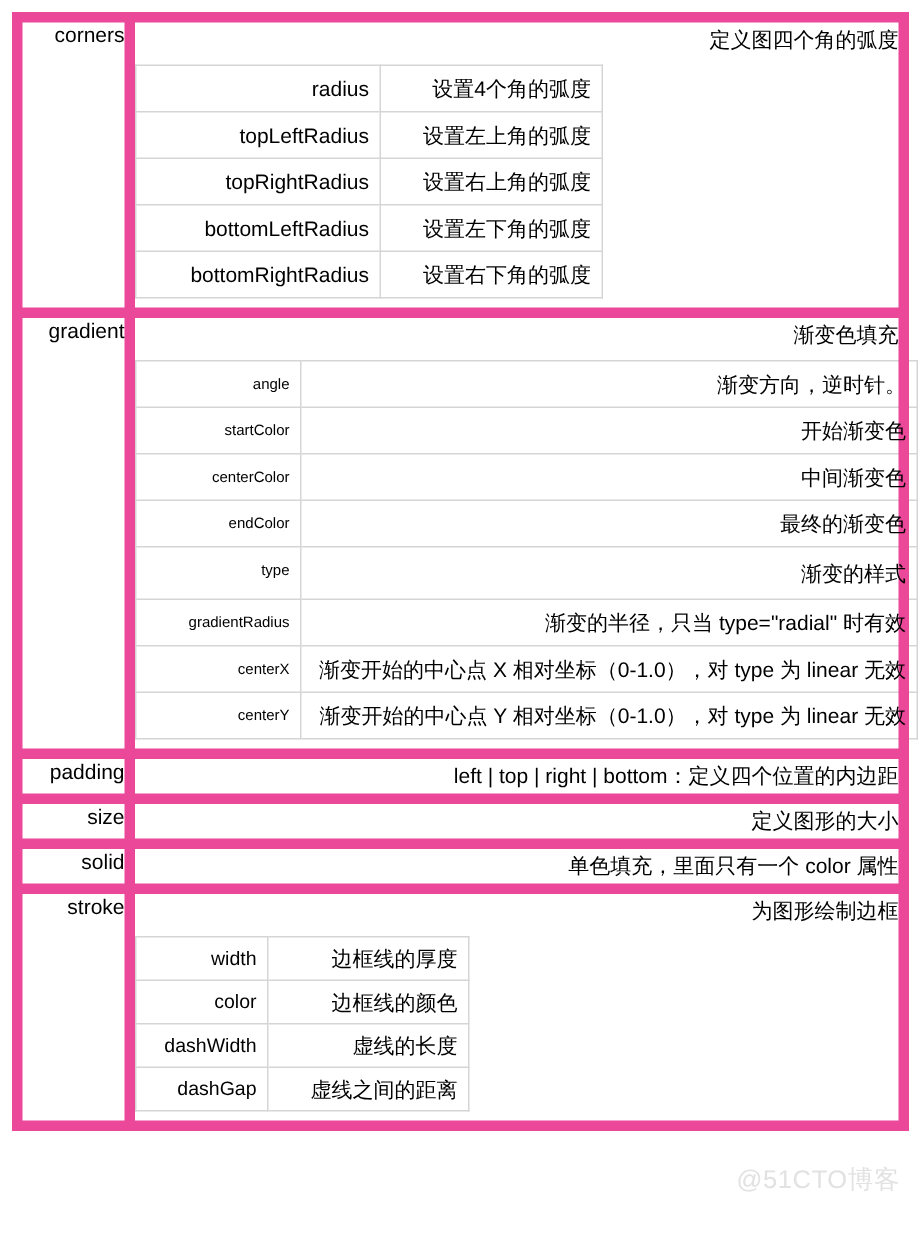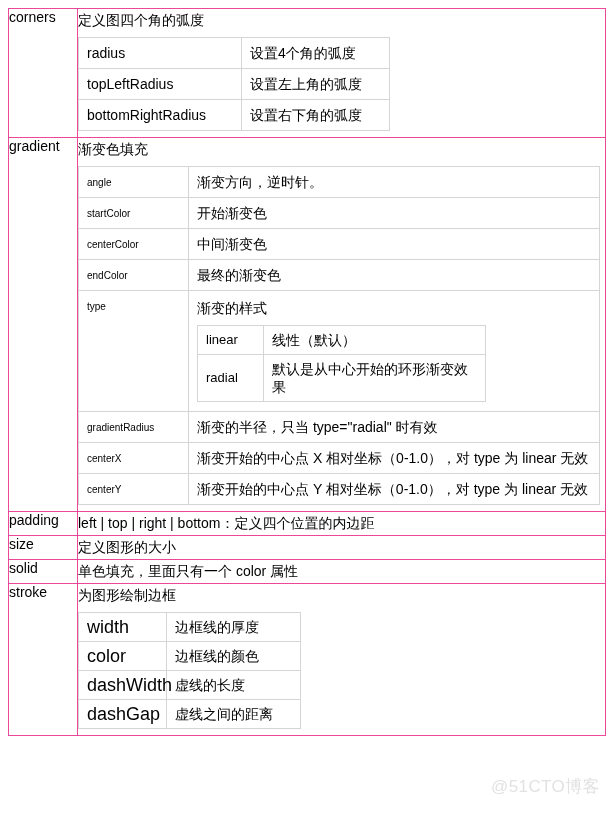--- a/index.html
+++ b/index.html
@@ -28,23 +28,24 @@
     border-collapse: collapse;
     table-layout: fixed;
     width: 598px;
     margin: 8px 0 0 8px;
     border-top: 1px solid #c9c9c9;
     border-left: 1px solid #c9c9c9;
     border-right: 1px solid #c9c9c9;
     border-bottom: 1px solid #c9c9c9;
   }
   table.outer > tbody > tr > td {
-    border: 1px solid #ec4899;
+    border: 7px solid #ec4899;
     vertical-align: top;
     padding: 0;
+    text-align: right;
   }
 
   td.key {
     width: 68px;
     font-size: 14px;
     line-height: 17px;
     padding: 7px 0 7px 9px;
     white-space: nowrap;
     color: #000;
   }
@@ -99,21 +100,21 @@
   
   table.sub.type {
     width: 289px;
     margin: 5px 0 4px 0;
   }
   table.sub.type td.n { width: 50px; font-size: 13px; }
   table.sub.type td.d { font-size: 14px; }
 
   
   table.sub.stroke { width: 192px; }
-  table.sub.stroke td.n { width: 72px; font-size: 18px; }
+  table.sub.stroke td.n { width: 72px; font-size: 13px; }
   table.sub.stroke td.d { width: 118px; }
 
   .nowrap { white-space: nowrap; }
 
   
   .watermark {
     position: absolute;
     right: 14px;
     bottom: 32px;
     font-size: 17px;
@@ -139,20 +140,28 @@
             <tbody>
               <tr>
                 <td class="n">radius</td>
                 <td class="d">设置4个角的弧度</td>
               </tr>
               <tr>
                 <td class="n">topLeftRadius</td>
                 <td class="d">设置左上角的弧度</td>
               </tr>
               <tr>
+                <td class="n">topRightRadius</td>
+                <td class="d">设置右上角的弧度</td>
+              </tr>
+              <tr>
+                <td class="n">bottomLeftRadius</td>
+                <td class="d">设置左下角的弧度</td>
+              </tr>
+              <tr>
                 <td class="n">bottomRightRadius</td>
                 <td class="d">设置右下角的弧度</td>
               </tr>
             </tbody>
           </table>
         </td>
       </tr>
 
       <tr>
         <td class="key">gradient</td>
@@ -173,32 +182,20 @@
                 <td class="d">中间渐变色</td>
               </tr>
               <tr>
                 <td class="n">endColor</td>
                 <td class="d">最终的渐变色</td>
               </tr>
               <tr>
                 <td class="n">type</td>
                 <td class="d">
                   <div class="desc">渐变的样式</div>
-                  <table class="sub type">
-                    <tbody>
-                      <tr>
-                        <td class="n">linear</td>
-                        <td class="d">线性（默认）</td>
-                      </tr>
-                      <tr>
-                        <td class="n">radial</td>
-                        <td class="d">默认是从中心开始的环形渐变效果</td>
-                      </tr>
-                    </tbody>
-                  </table>
                 </td>
               </tr>
               <tr>
                 <td class="n">gradientRadius</td>
                 <td class="d">渐变的半径，只当 type="radial" 时有效</td>
               </tr>
               <tr>
                 <td class="n">centerX</td>
                 <td class="d nowrap">渐变开始的中心点 X 相对坐标（0-1.0），对 type 为 linear 无效</td>
               </tr>

